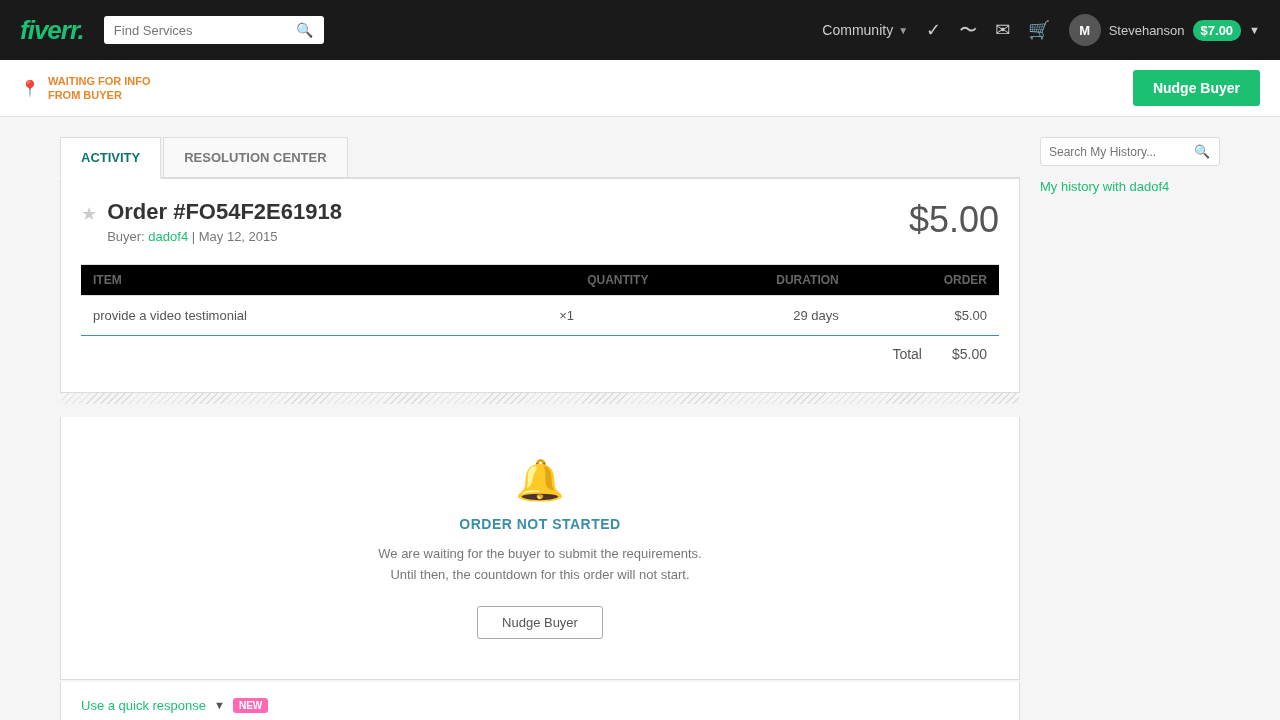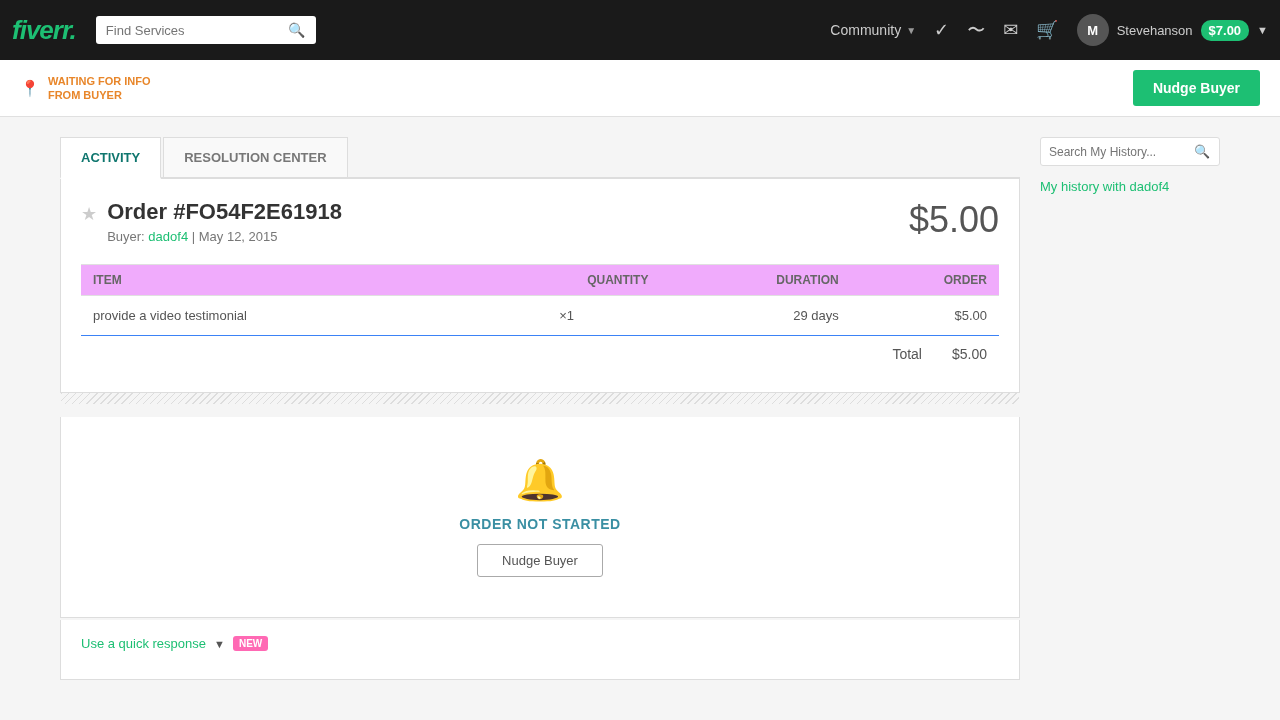--- a/index.html
+++ b/index.html
@@ -4,21 +4,21 @@
   <style>
     * { box-sizing: border-box; margin: 0; padding: 0; }
     body { font-family: 'Helvetica Neue', Arial, sans-serif; background: #f5f5f5; font-size: 14px; color: #333; }
 
     
     .header {
       background: #1a1a1a;
       height: 60px;
       display: flex;
       align-items: center;
-      padding: 0 12px;
+      padding: 0 20px;
       gap: 20px;
     }
     .header-logo {
       color: white;
       font-size: 26px;
       font-weight: bold;
       font-style: italic;
       letter-spacing: -1px;
       flex-shrink: 0;
     }
@@ -187,21 +187,21 @@
     .star-icon { color: #ccc; font-size: 18px; cursor: pointer; margin-top: 4px; }
     .order-title-block {}
     .order-title { font-size: 22px; font-weight: bold; color: #333; }
     .order-meta { font-size: 13px; color: #777; margin-top: 4px; }
     .order-meta a { color: #1dbf73; text-decoration: none; }
     .order-price { font-size: 36px; color: #555; font-weight: 300; }
 
     
     .order-table { width: 100%; border-collapse: collapse; margin-top: 10px; }
     .order-table th {
-      background: #f0abfc;
+      background: #000000;
       padding: 8px 12px;
       font-size: 12px;
       font-weight: bold;
       color: #666;
       text-align: left;
       border-top: 1px solid #e0e0e0;
       border-bottom: 1px solid #e0e0e0;
     }
     .order-table th.right { text-align: right; }
     .order-table td {
@@ -409,20 +409,24 @@
       </table>
       <div class="total-row">
         <span class="total-label">Total</span>
         <span class="total-amount">$5.00</span>
       </div>
     </div>
 
     <div class="status-section" style="margin-top:24px;">
       <span class="bell-icon-large">🔔</span>
       <div class="order-status-title">ORDER NOT STARTED</div>
+      <div class="status-description">
+        <span>We are waiting for the buyer to submit the requirements.</span><br>
+        <span>Until then, the countdown for this order will not start.</span>
+      </div>
       <button class="nudge-btn-main">Nudge Buyer</button>
     </div>
 
     <div class="quick-response-section" style="margin-top:2px;">
       <div class="quick-response-header">
         <span class="quick-response-link">Use a quick response</span>
         <span class="quick-response-chevron">▼</span>
         <span class="new-badge">NEW</span>
       </div>
 

